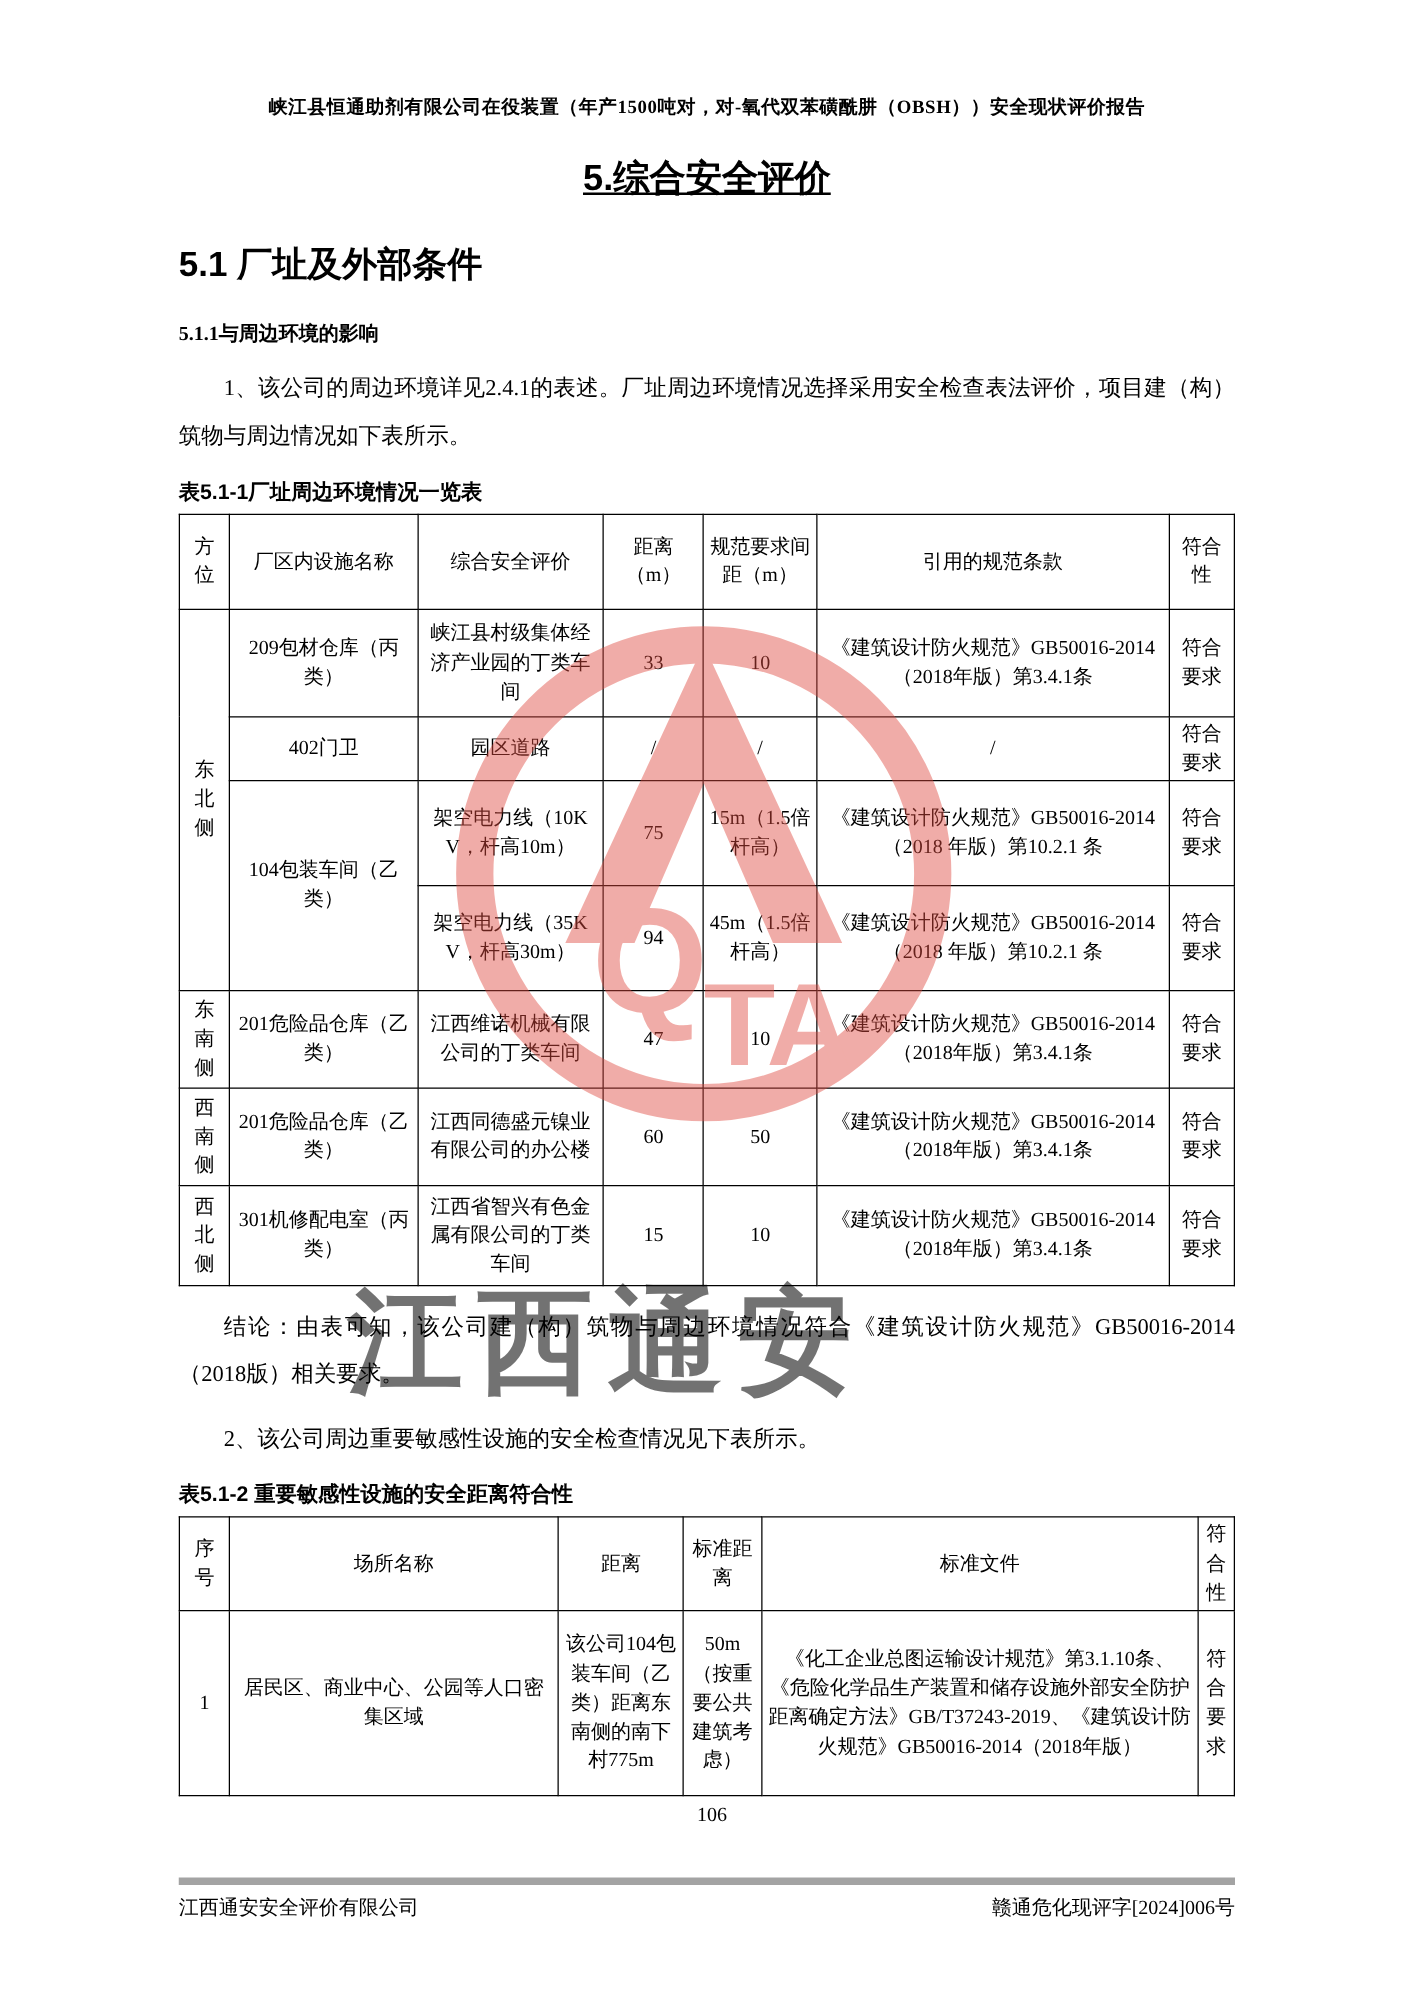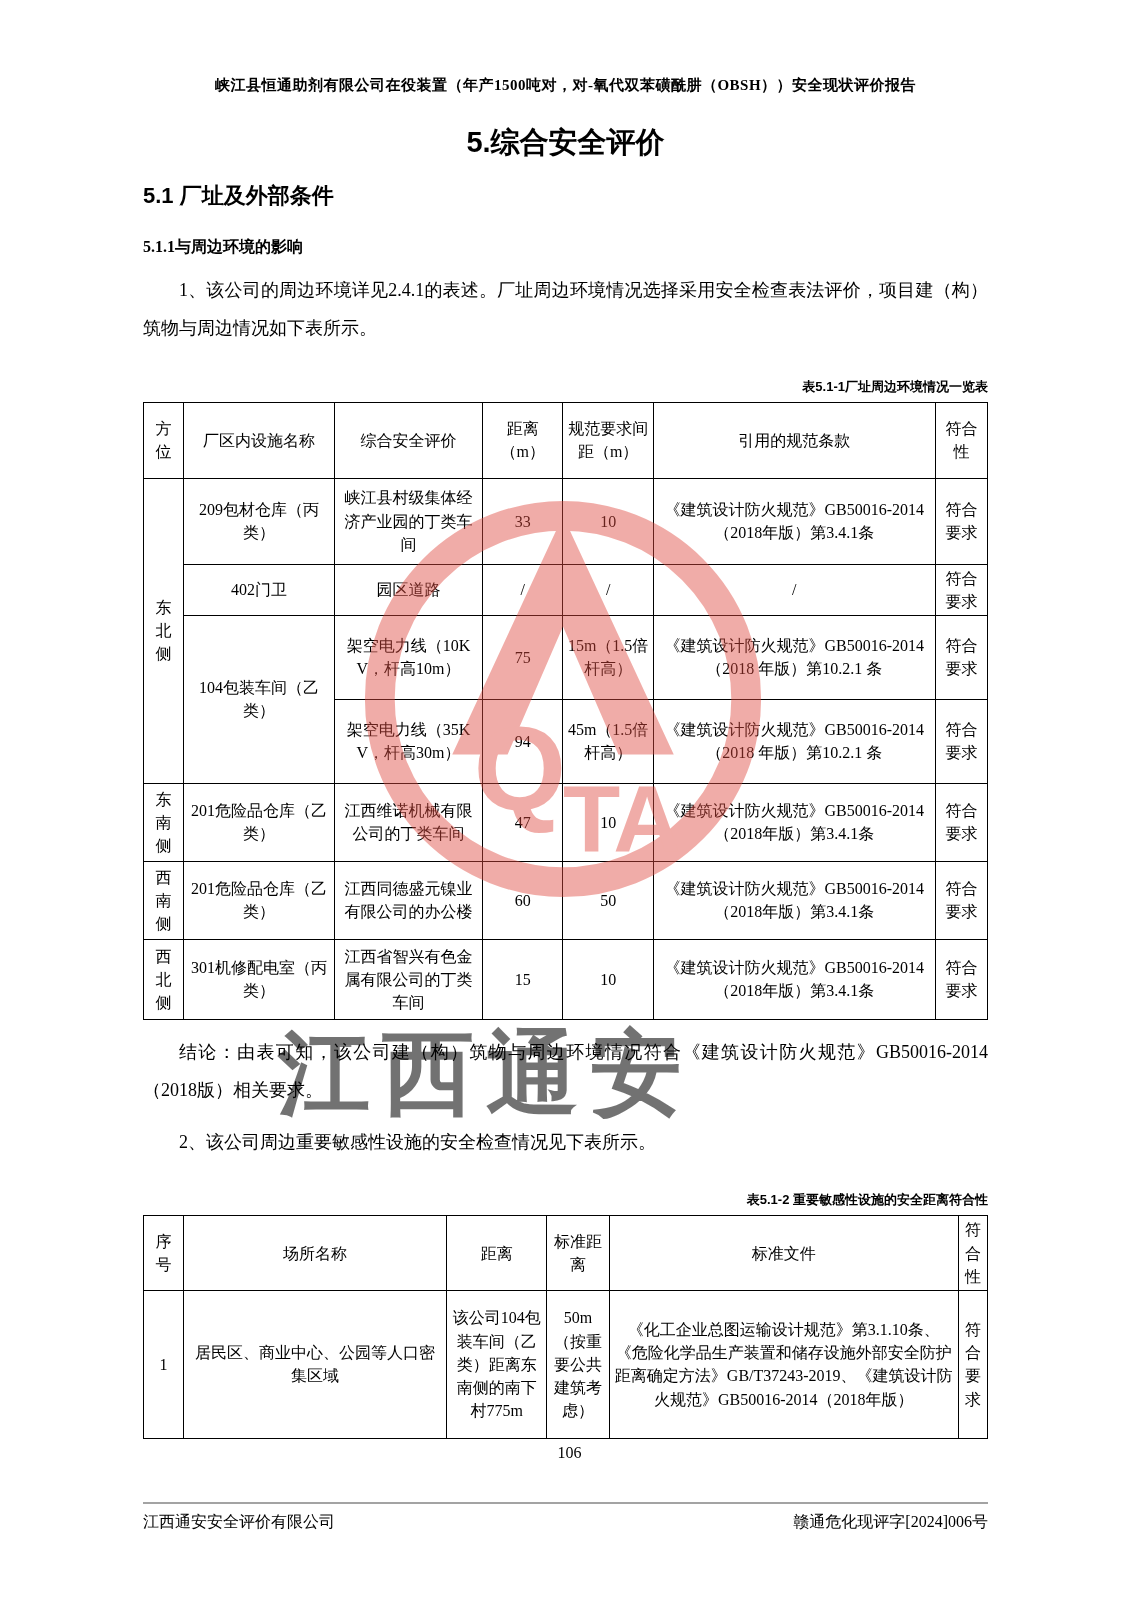--- a/index.html
+++ b/index.html
@@ -14,36 +14,37 @@
   .doc-header {
     padding-top: 76px; text-align: center;
     font-size: 15px; letter-spacing: 0.5px;
     font-family: "Liberation Serif", "DejaVu Serif", serif;
     font-weight: bold;
   }
   .doc-title {
     margin-top: 28px; text-align: center;
     font-size: 29px; font-weight: bold;
     font-family: "Liberation Sans", "DejaVu Sans", sans-serif;
+    text-decoration: underline;
   }
   .h-sec1 {
-    margin-top: 18px; font-size: 22px; font-weight: bold;
+    margin-top: 30px; font-size: 28px; font-weight: bold;
     font-family: "Liberation Sans", "DejaVu Sans", sans-serif;
   }
   .h-sec2 {
     margin-top: 26px; font-size: 16px; font-weight: bold;
     font-family: Liberation Serif, serif;
   }
   .para {
     margin: 14px 0 0; font-size: 18px; line-height: 2.1;
     text-align: justify; text-indent: 2em;
   }
   .tbl-caption {
-    margin: 30px 0 6px; text-align: right;
-    font-size: 13px; font-weight: bold;
+    margin: 14px 0 6px; text-align: left;
+    font-size: 17px; font-weight: bold;
     font-family: "Liberation Sans", "DejaVu Sans", sans-serif;
   }
   table.data {
     width: 100%; border-collapse: collapse; table-layout: fixed;
     font-size: 16px;
   }
   table.data td, table.data th {
     border: 1px solid #000; padding: 2px 4px;
     text-align: center; vertical-align: middle;
     line-height: 1.45; font-weight: normal;
@@ -58,21 +59,21 @@
   tr.t1-r5 { height: 78px; }
   tr.t1-r6 { height: 80px; }
   tr.t2-head { height: 72px; }
   tr.t2-r0 { height: 148px; }
   .page-number {
     position: absolute; top: 1444px; left: 4px; width: 100%;
     text-align: center; font-size: 16px; z-index: 1;
   }
   .doc-footer {
     position: absolute; top: 1502px; left: 143px; right: 143px;
-    border-top: 2px solid #a3a3a3; padding-top: 8px;
+    border-top: 6px solid #a3a3a3; padding-top: 8px;
     display: flex; justify-content: space-between;
     font-size: 16px; z-index: 1;
   }
   .watermark { position: absolute; pointer-events: none; z-index: 5; }
   .wm-logo { left: 350px; top: 486px; width: 426px; height: 426px; opacity: 0.45; }
   .wm-text {
     left: 278px; top: 1012px; font-size: 92px; font-weight: bold;
     color: #000000; opacity: 0.55; letter-spacing: 12px; white-space: nowrap;
     font-family: "Liberation Serif", "DejaVu Serif", serif;
   }

